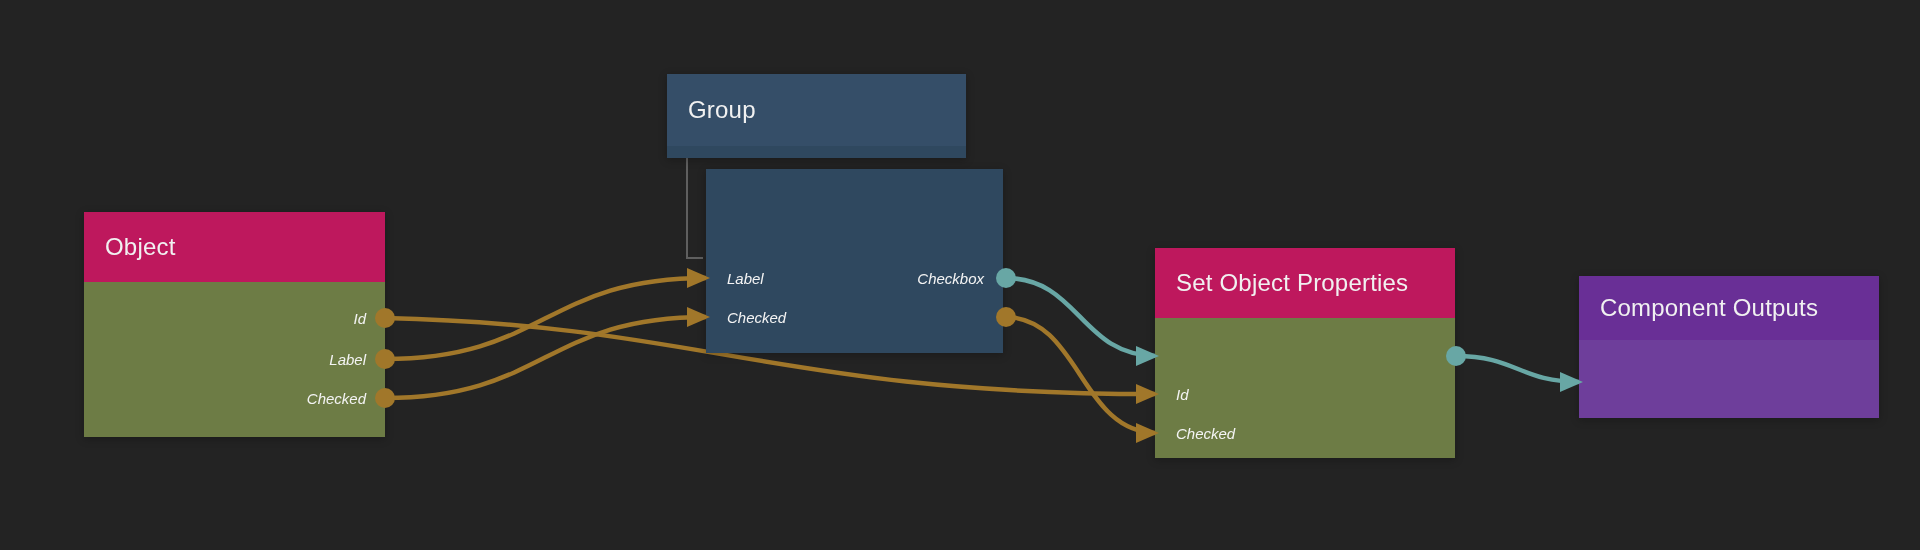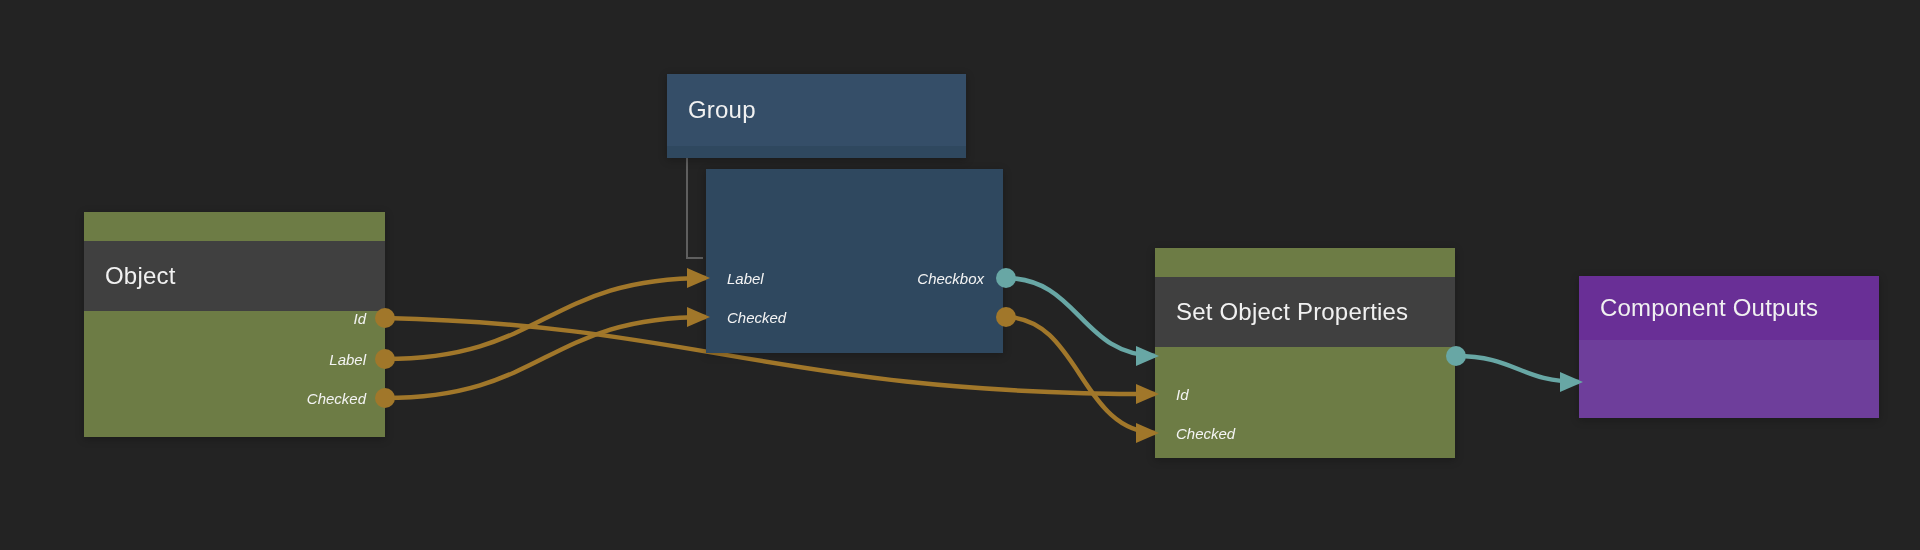--- a/index.html
+++ b/index.html
@@ -38,21 +38,21 @@
     box-sizing:border-box;
   }
   .plabel{
     color:#f4f4f4;
     font-size:15px;
     white-space:nowrap;
     font-style:italic;
   }
   
   .olive      {background:#6d7c45;}
-  .olive .hdr {background:#404040;margin-top:29px;}
+  .olive .hdr {background:#be185d;}
   .blue       {background:#2f485f;}
   .blue .hdr  {background:#354e68;}
   .purple     {background:#6e3e9b;}
   .purple .hdr{background:#692f96;}
 </style>
 </head>
 <body>
 
 <div class="canvas">
 

